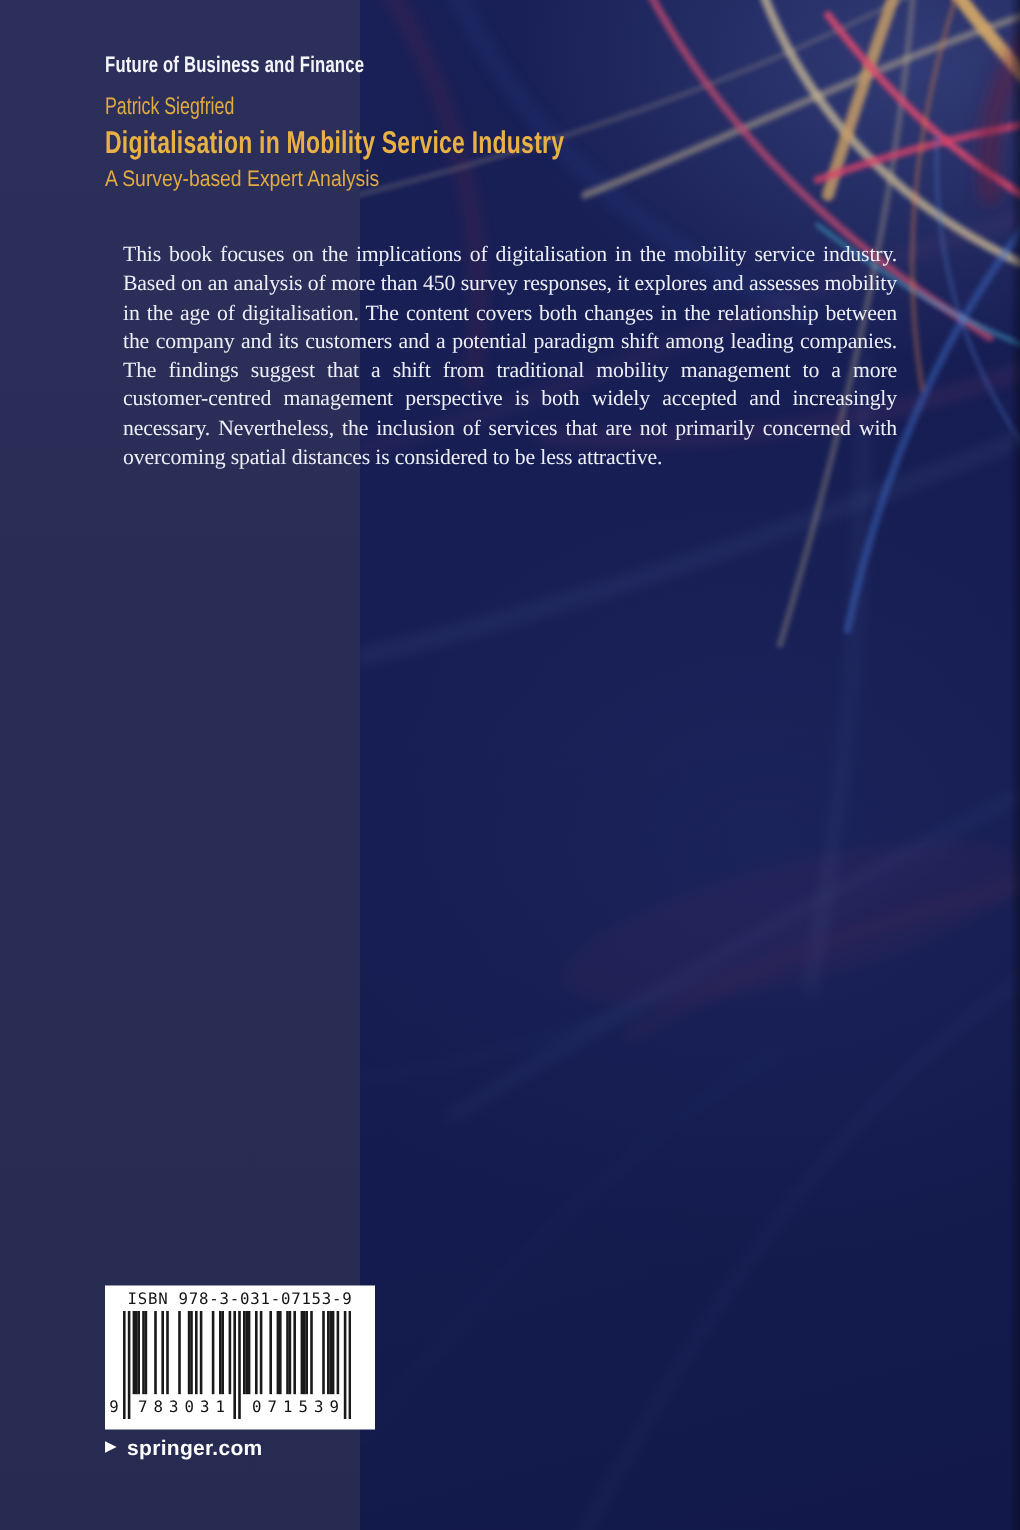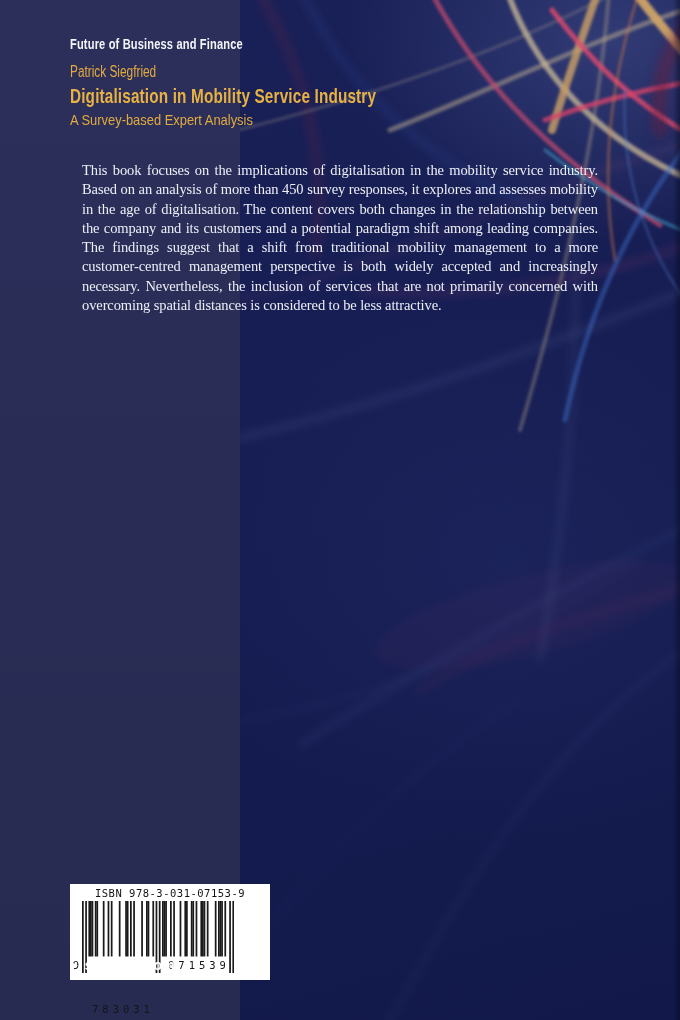--- a/index.html
+++ b/index.html
@@ -56,39 +56,39 @@
   }
   .description {
     position: absolute; left: 70px; top: 161px; width: 528px;
     font-family: "Liberation Serif", serif;
     font-size: 14.5px; line-height: 1.33; color: #edeff7;
     text-align: justify; letter-spacing: -0.1px;
   }
   .description p { margin: 0 0 15px 12px; }
 
   .barcode-box {
-    position: absolute; left: 70px; top: 884px; width: 200px; height: 96px;
+    position: absolute; left: 70px; top: 857px; width: 180px; height: 96px;
     background: #ffffff;
   }
   .isbn-line {
     position: absolute; left: 0; right: 0; top: 3px;
     text-align: center;
     font-family: "DejaVu Sans Mono", monospace;
     font-size: 10.5px; letter-spacing: .5px; color: #141414;
     white-space: nowrap;
   }
   .bars-svg { position: absolute; left: 12px; top: 17px; fill: #1a1a1a; }
   .bc-digit {
     position: absolute; top: 74px; height: 15px;
     font-family: "DejaVu Sans Mono", monospace;
     font-size: 10.5px; color: #141414; line-height: 15px;
     text-align: center; white-space: nowrap;
   }
   .bc-d0 { left: 1px;  width: 10px; }
-  .bc-d1 { left: 18px; width: 64px; letter-spacing: 4px; padding-left: 4px; box-sizing: border-box; margin-top: 44px; }
+  .bc-d1 { left: 18px; width: 64px; letter-spacing: 4px; padding-left: 4px; box-sizing: border-box; }
   .bc-d2 { left: 94px; width: 64px; letter-spacing: 4px; padding-left: 4px; box-sizing: border-box; text-align: center; }
 
   .footer {
     position: absolute; left: 70px; top: 957px;
     display: flex; align-items: center; gap: 7px;
   }
   .footer .tri { font-size: 10px; color: #ffffff; line-height: 1; }
   .footer .url { font-size: 14px; font-weight: bold; color: #ffffff; letter-spacing: .2px; }
 </style>
 </head>

